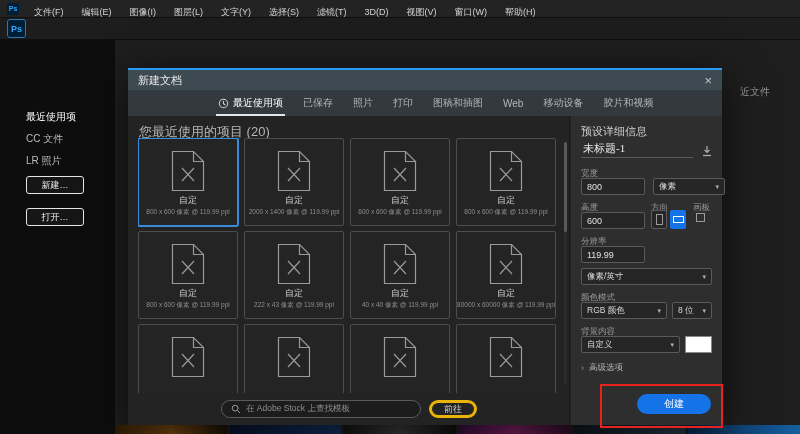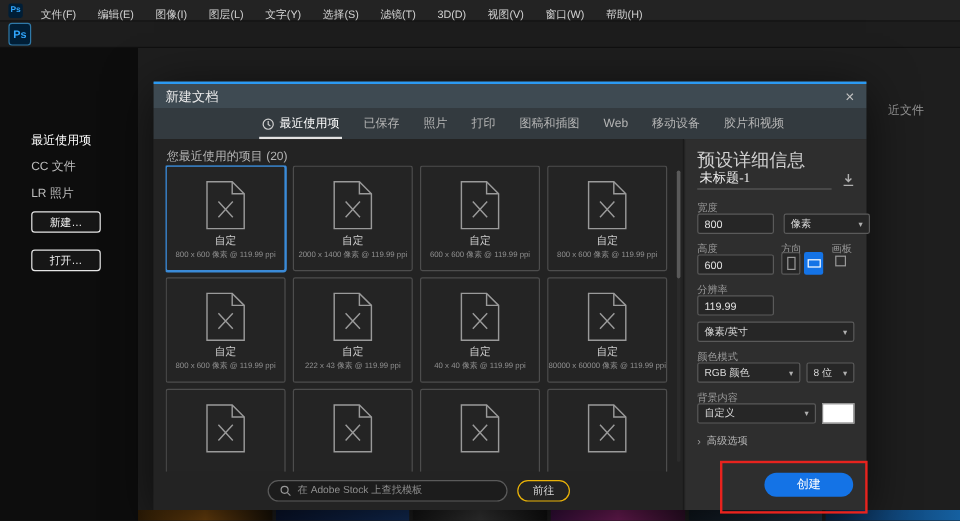--- a/index.html
+++ b/index.html
@@ -40,37 +40,37 @@
   .dlg-title{font-size:11px;color:#e9e9e9}
   .dlg-close{margin-left:auto;font-size:13px;color:#c2c2c2;cursor:pointer;line-height:1}
   .dlg-tabs{position:absolute;top:22px;left:0;right:0;height:26px;background:#333a3f;display:flex;align-items:stretch;padding-left:80px}
   .tab{position:relative;display:flex;align-items:center;gap:4px;padding:0 10px;font-size:10px;color:#b5b5b5;cursor:pointer}
   .tab.active{color:#ffffff}
   .tab.active::after{content:"";position:absolute;left:8px;right:8px;bottom:0;height:2px;background:#e3e3e3}
   .tab-clock{display:flex;color:#cfcfcf}
 
   
   .dlg-left{position:absolute;top:48px;left:0;width:442px;height:309px;background:#232323;border-right:1px solid #1a1a1a;overflow:hidden}
-  .recent-title{position:absolute;top:7px;left:11px;font-size:10px;color:#b5b5b5}
+  .recent-title{position:absolute;top:7px;left:11px;font-size:13px;color:#b5b5b5}
   .cards{position:absolute;top:22px;left:10px;width:420px;bottom:0;display:grid;grid-template-columns:repeat(4,100px);grid-auto-rows:88px;column-gap:6px;row-gap:5px;overflow:hidden}
   .card{border:1px solid #4d4d4d;border-radius:2px;text-align:center;cursor:pointer;background:#242424}
   .card.selected{border-color:#3b8bd8;box-shadow:0 0 0 1px #3b8bd8}
   .card-icon{margin-top:11px;display:flex;justify-content:center}
   .card-name{margin-top:2px;font-size:9px;color:#d0d0d0}
   .card-dims{margin-top:1px;font-size:6.5px;color:#8f8f8f;white-space:nowrap}
   .searchrow{position:absolute;left:0;bottom:0;width:442px;height:32px;background:#232323;display:flex;align-items:center;justify-content:center;gap:8px;z-index:6}
   .searchpill{width:200px;height:18px;border:1px solid #5a5a5a;border-radius:9px;background:#1c1c1c;display:flex;align-items:center;gap:5px;padding:0 9px;cursor:text}
   .search-ph{font-size:8.5px;color:#8f8f8f;white-space:nowrap}
-  .go-btn{height:18px;padding:0 12px;border:1px solid #eab308;border-radius:9px;background:transparent;color:#d5d5d5;font-size:9px;font-family:inherit;cursor:pointer}
+  .go-btn{height:18px;padding:0 12px;border:3px solid #eab308;border-radius:9px;background:transparent;color:#d5d5d5;font-size:9px;font-family:inherit;cursor:pointer}
   .scrollbar{position:absolute;right:2px;top:26px;bottom:40px;width:3px;background:#2b2b2b;border-radius:2px}
   .scroll-thumb{width:3px;height:90px;background:#5a5a5a;border-radius:2px}
 
   
   .dlg-right{position:absolute;top:48px;left:443px;width:151px;height:309px;background:#2e2e2e}
-  .pd-header{position:absolute;top:8px;left:10px;font-size:15px;color:#cfcfcf}
+  .pd-header{position:absolute;top:8px;left:10px;font-size:11px;color:#cfcfcf}
   .docname{position:absolute;top:24px;left:10px;width:112px;height:18px;background:transparent;border:none;border-bottom:1px solid #5a5a5a;color:#ececec;font-size:11px;font-family:Liberation Serif, serif;padding:0 2px}
   .save-ic{position:absolute;top:27px;right:9px;cursor:pointer}
   .lbl{position:absolute;font-size:8.5px;color:#9a9a9a;left:10px}
   .w-lbl{top:52px}.h-lbl{top:86px}.res-lbl{top:120px}.cm-lbl{top:176px}.bg-lbl{top:210px}
   .ori-lbl{left:80px;top:86px}.ab-lbl{left:122px;top:86px}
   .field{position:absolute;left:10px;width:64px;height:17px;background:#262626;border:1px solid #5a5a5a;border-radius:2px;color:#e0e0e0;font-size:9px;font-family:inherit;padding:0 5px}
   .width-field{top:62px}.height-field{top:96px}.res-field{top:130px}
   .select{position:absolute;height:17px;background:#262626;border:1px solid #5a5a5a;border-radius:2px;display:flex;align-items:center;padding:0 5px;font-size:8.5px;color:#d8d8d8;cursor:pointer}
   .select .chev{margin-left:auto;font-size:7px;color:#b0b0b0}
   .unit-select{top:62px;left:82px;width:72px}

